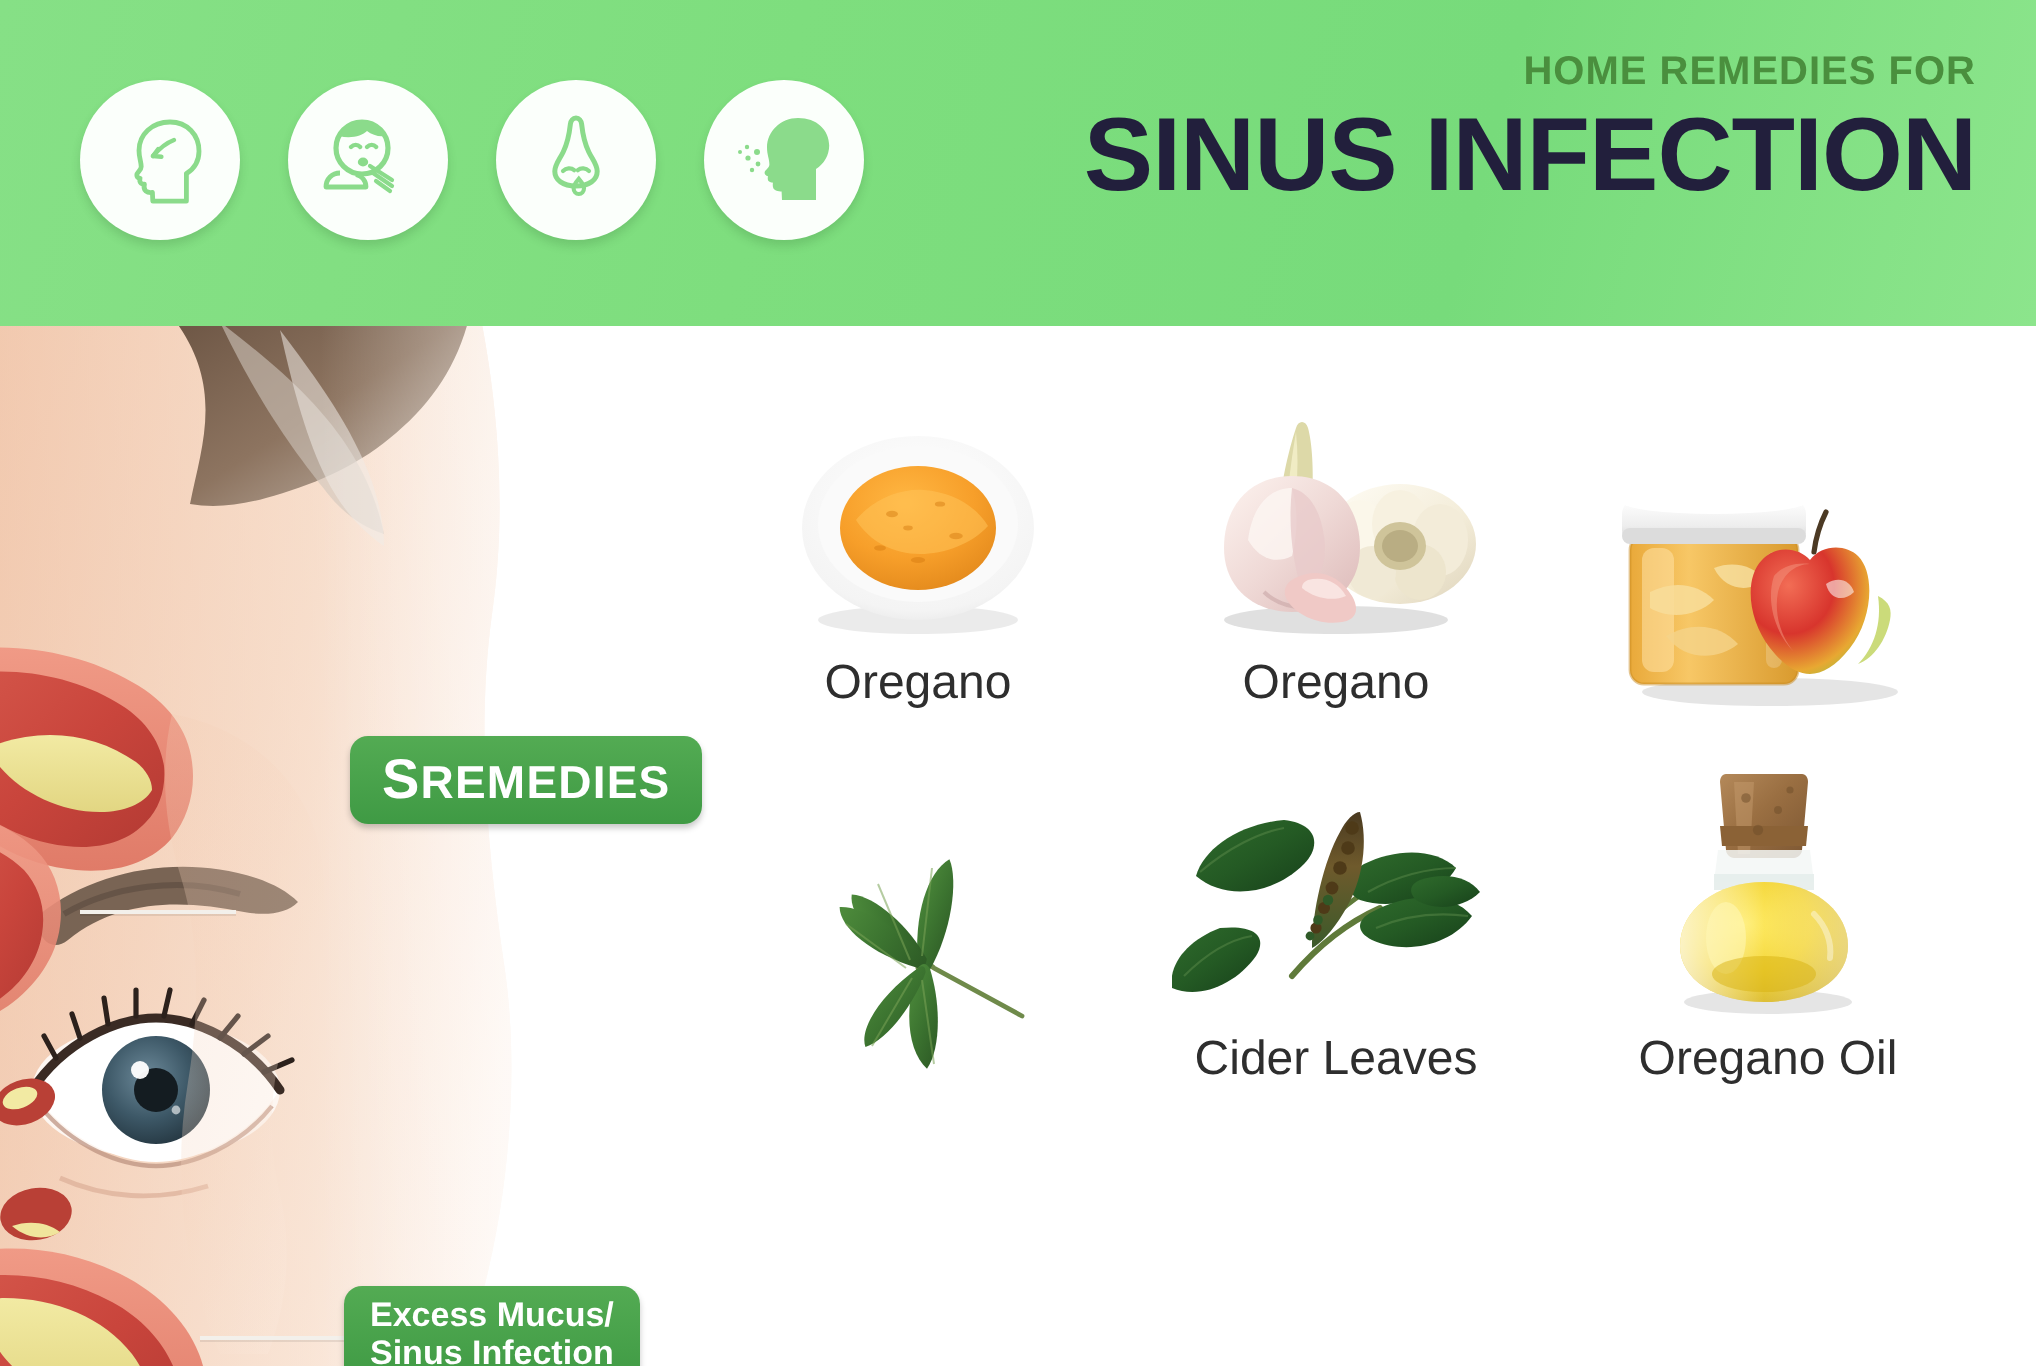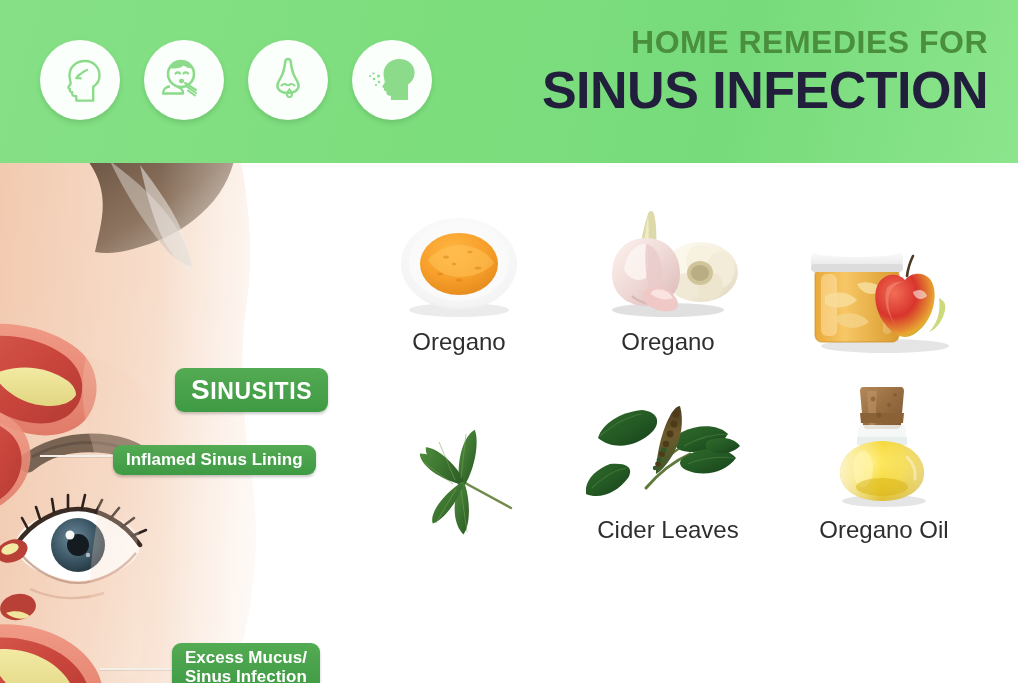--- a/index.html
+++ b/index.html
@@ -21,21 +21,21 @@
     width:80px;height:80px;border-radius:50%;
     background:#fbfffb;
     box-shadow:0 3px 5px rgba(40,90,40,.18);
     display:flex;align-items:center;justify-content:center;
   }
   .hicon svg{display:block;}
   #header-title{
     position:absolute;right:30px;top:26px;text-align:right;line-height:1;
   }
   #title-sub{
-    font-size:32px;font-weight:bold;color:#4a8f3e;letter-spacing:.5px;
+    font-size:20px;font-weight:bold;color:#4a8f3e;letter-spacing:.5px;
     font-family:"Liberation Sans","DejaVu Sans",sans-serif;
     margin:0 0 6px 0;white-space:nowrap;
   }
   #title-main{
     font-size:52px;font-weight:bold;color:#221f3c;letter-spacing:-.5px;
     margin:0;white-space:nowrap;
   }
 
   
   #body{position:absolute;left:0;top:163px;width:1018px;height:520px;background:#fff;}
@@ -229,23 +229,22 @@
 
         <path d="M96 200c34 6 62 28 72 60 8 26 4 54-8 80-14 32-18 66-10 100 6 26 4 54-6 80H120c-18-40-24-88-16-136 6-36 6-72-4-104-8-26-10-54 -4-80z" fill="url(#skin)" opacity=".28"></path>
 
         <rect x="170" y="0" width="190" height="526" fill="url(#whiteFade)"></rect>
       </svg>
 
       <div class="leader" id="leader-1"></div>
       <div class="leader" id="leader-2"></div>
     </div>
 
-    <div class="anno" id="anno-sinusitis"><span class="cap">S</span><span>INUSITIS</span></div>
-
-    <div class="anno" id="anno-lining">Inflamed Sinus Lining</div>
+    <div class="anno" id="anno-sinusitis"><span class="cap">S</span><span>REMEDIES</span></div>
+
 
     <div class="anno" id="anno-mucus">Excess Mucus/
 Sinus Infection</div>
 
     <div id="remedies">
 
       <div class="rrow" id="rrow-1">
 
         <div class="rcell" style="width:228px">
           <div class="rpic">

